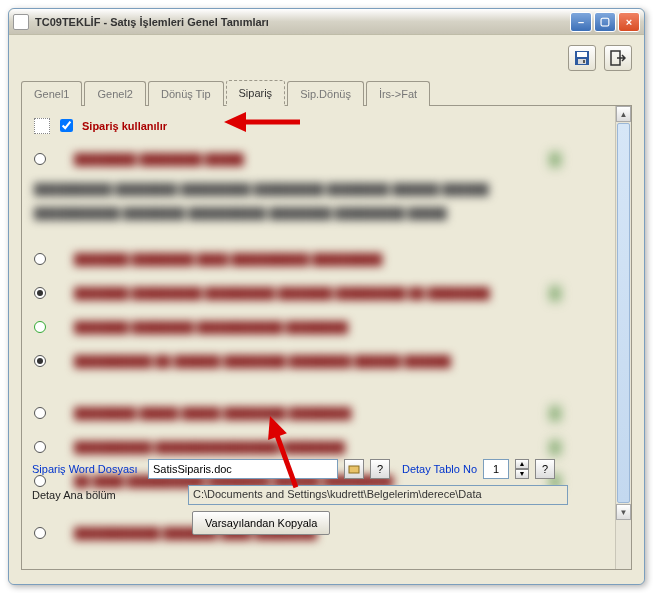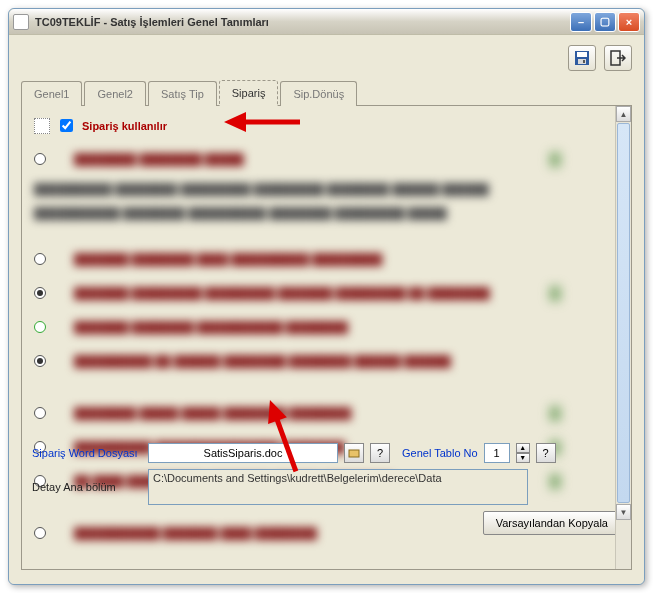--- a/index.html
+++ b/index.html
@@ -27,26 +27,26 @@
   .row-opt{ display:flex; align-items:center; gap:10px; margin:6px 0;}
   .row-opt .rb{ width:12px; height:12px; border:1px solid #555; border-radius:50%; background:#fff; flex-shrink:0;}
   .row-opt .rb.checked::after{content:''; display:block; width:6px; height:6px; background:#333; border-radius:50%; margin:2px;}
   .side-green{ position:absolute; right:60px; display:inline-block;}
   .arrow-red { position:absolute; }
   .arrow-red svg{ width:80px; height:24px;}
   .bottom-area{ position:absolute; left:10px; right:10px; bottom:28px;}
   .field-row{ display:flex; align-items:center; gap:6px; margin-bottom:6px;}
   .label-blue{ color:#0033cc;}
   .label-black{ color:#222;}
-  input.text{ height:20px; border:1px solid #7b9ebd; background:#fff; padding:2px 4px;text-align:center;}
+  input.text{ height:20px; border:1px solid #7b9ebd; background:#fff; padding:2px 4px;}
   .tiny-btn{ width:20px; height:20px; border:1px solid #888; background:linear-gradient(to bottom,#fff,#ddd); display:flex; align-items:center; justify-content:center; font-size:11px; cursor:default;}
   .num-input{ width:26px; height:20px; border:1px solid #7b9ebd; background:#fff; text-align:center;}
   .spin{ display:flex; flex-direction:column;}
   .spin div{ width:14px; height:10px; border:1px solid #888; background:linear-gradient(to bottom,#fff,#ddd); font-size:7px; line-height:7px; text-align:center; cursor:default;}
-  .readonly-path{ height:36px; border:1px solid #7b9ebd; background:#ece9d8; padding:2px 4px; width:380px; color:#333;}
+  .readonly-path{ height:20px; border:1px solid #7b9ebd; background:#ece9d8; padding:2px 4px; width:380px; color:#333;margin-left:40px;}
   .copy-btn{ height:24px; padding:0 12px; border:1px solid #888; background:linear-gradient(to bottom,#fff,#e0ddd0); border-radius:2px; cursor:default;}
   .scrollbar{ position:absolute; right:0; top:0; bottom:0; width:16px; background:#e8e5d7; border-left:1px solid #c9c6b8;}
   .sb-btn{ height:16px; background:linear-gradient(to bottom,#fff,#ddd); border:1px solid #aaa; display:flex; align-items:center; justify-content:center; font-size:8px; color:#555;}
   .sb-thumb{ height:380px; margin:1px; background:linear-gradient(to bottom,#d6e6f7,#c3d8ef); border:1px solid #9bb7d7; border-radius:2px;}
 </style>
 </head>
 <body>
 
 <div class="window">
   <div class="titlebar">
@@ -70,23 +70,24 @@
         <svg viewBox="0 0 16 16">
             <rect x="1" y="1" width="9" height="14" fill="none" stroke="#333" stroke-width="1.5"></rect>
             <path d="M7 8 L15 8 M12 5 L15 8 L12 11" fill="none" stroke="#333" stroke-width="1.5"></path>
           </svg>
       </div>
     </div>
 
     <div class="tabstrip">
       <div class="tab">Genel1</div>
       <div class="tab">Genel2</div>
-      <div class="tab">Satış Tip</div>
+      <div class="tab">Dönüş Tip</div>
       <div class="tab active">Sipariş</div>
       <div class="tab">Sip.Dönüş</div>
+      <div class="tab">İrs-&gt;Fat</div>
     </div>
 
     <div class="panel">
 
       <div class="row-check">
         <div class="mini-icon"></div>
         <input type="checkbox" checked="" style="">
         <span class="red-label">Sipariş kullanılır</span>
       </div>
 
@@ -149,33 +150,33 @@
       <div class="bottom-area">
         <div class="field-row">
           <span class="label-blue" style="width:110px;">Sipariş Word Dosyası</span>
           <input class="text" style="width: 190px;" value="SatisSiparis.doc">
           <div class="tiny-btn">
               <svg width="12" height="12">
                 <rect x="1" y="3" width="10" height="7" fill="#e8c268" stroke="#8a6d1f"></rect>
               </svg>
             </div>
           <div class="tiny-btn">?</div>
-          <span class="label-blue" style="margin-left:6px;">Genel Tablo No</span>
+          <span class="label-blue" style="margin-left:6px;">Detay Tablo No</span>
           <input class="num-input" value="1" style="">
           <div class="spin">
               <div>▲</div>
               <div>▼</div>
             </div>
           <div class="tiny-btn">?</div>
         </div>
         <div class="field-row">
           <span class="label-black" style="width:110px;">Detay Ana bölüm</span>
           <div class="readonly-path">C:\Documents and Settings\kudrett\Belgelerim\derece\Data</div>
         </div>
-        <div class="field-row" style="justify-content:flex-end; padding-left:160px;">
+        <div class="field-row" style="justify-content:flex-start; padding-left:160px;">
           <button class="copy-btn">Varsayılandan Kopyala</button>
         </div>
 
         <div class="arrow-red" style="left:210px; top:-20px; transform:rotate(70deg);">
           <svg viewBox="0 0 80 24">
               <path d="M78 12 L20 12" stroke="#d00" stroke-width="5"></path>
               <path d="M2 12 L24 2 L24 22 Z" fill="#d00"></path>
             </svg>
         </div>
       </div>

